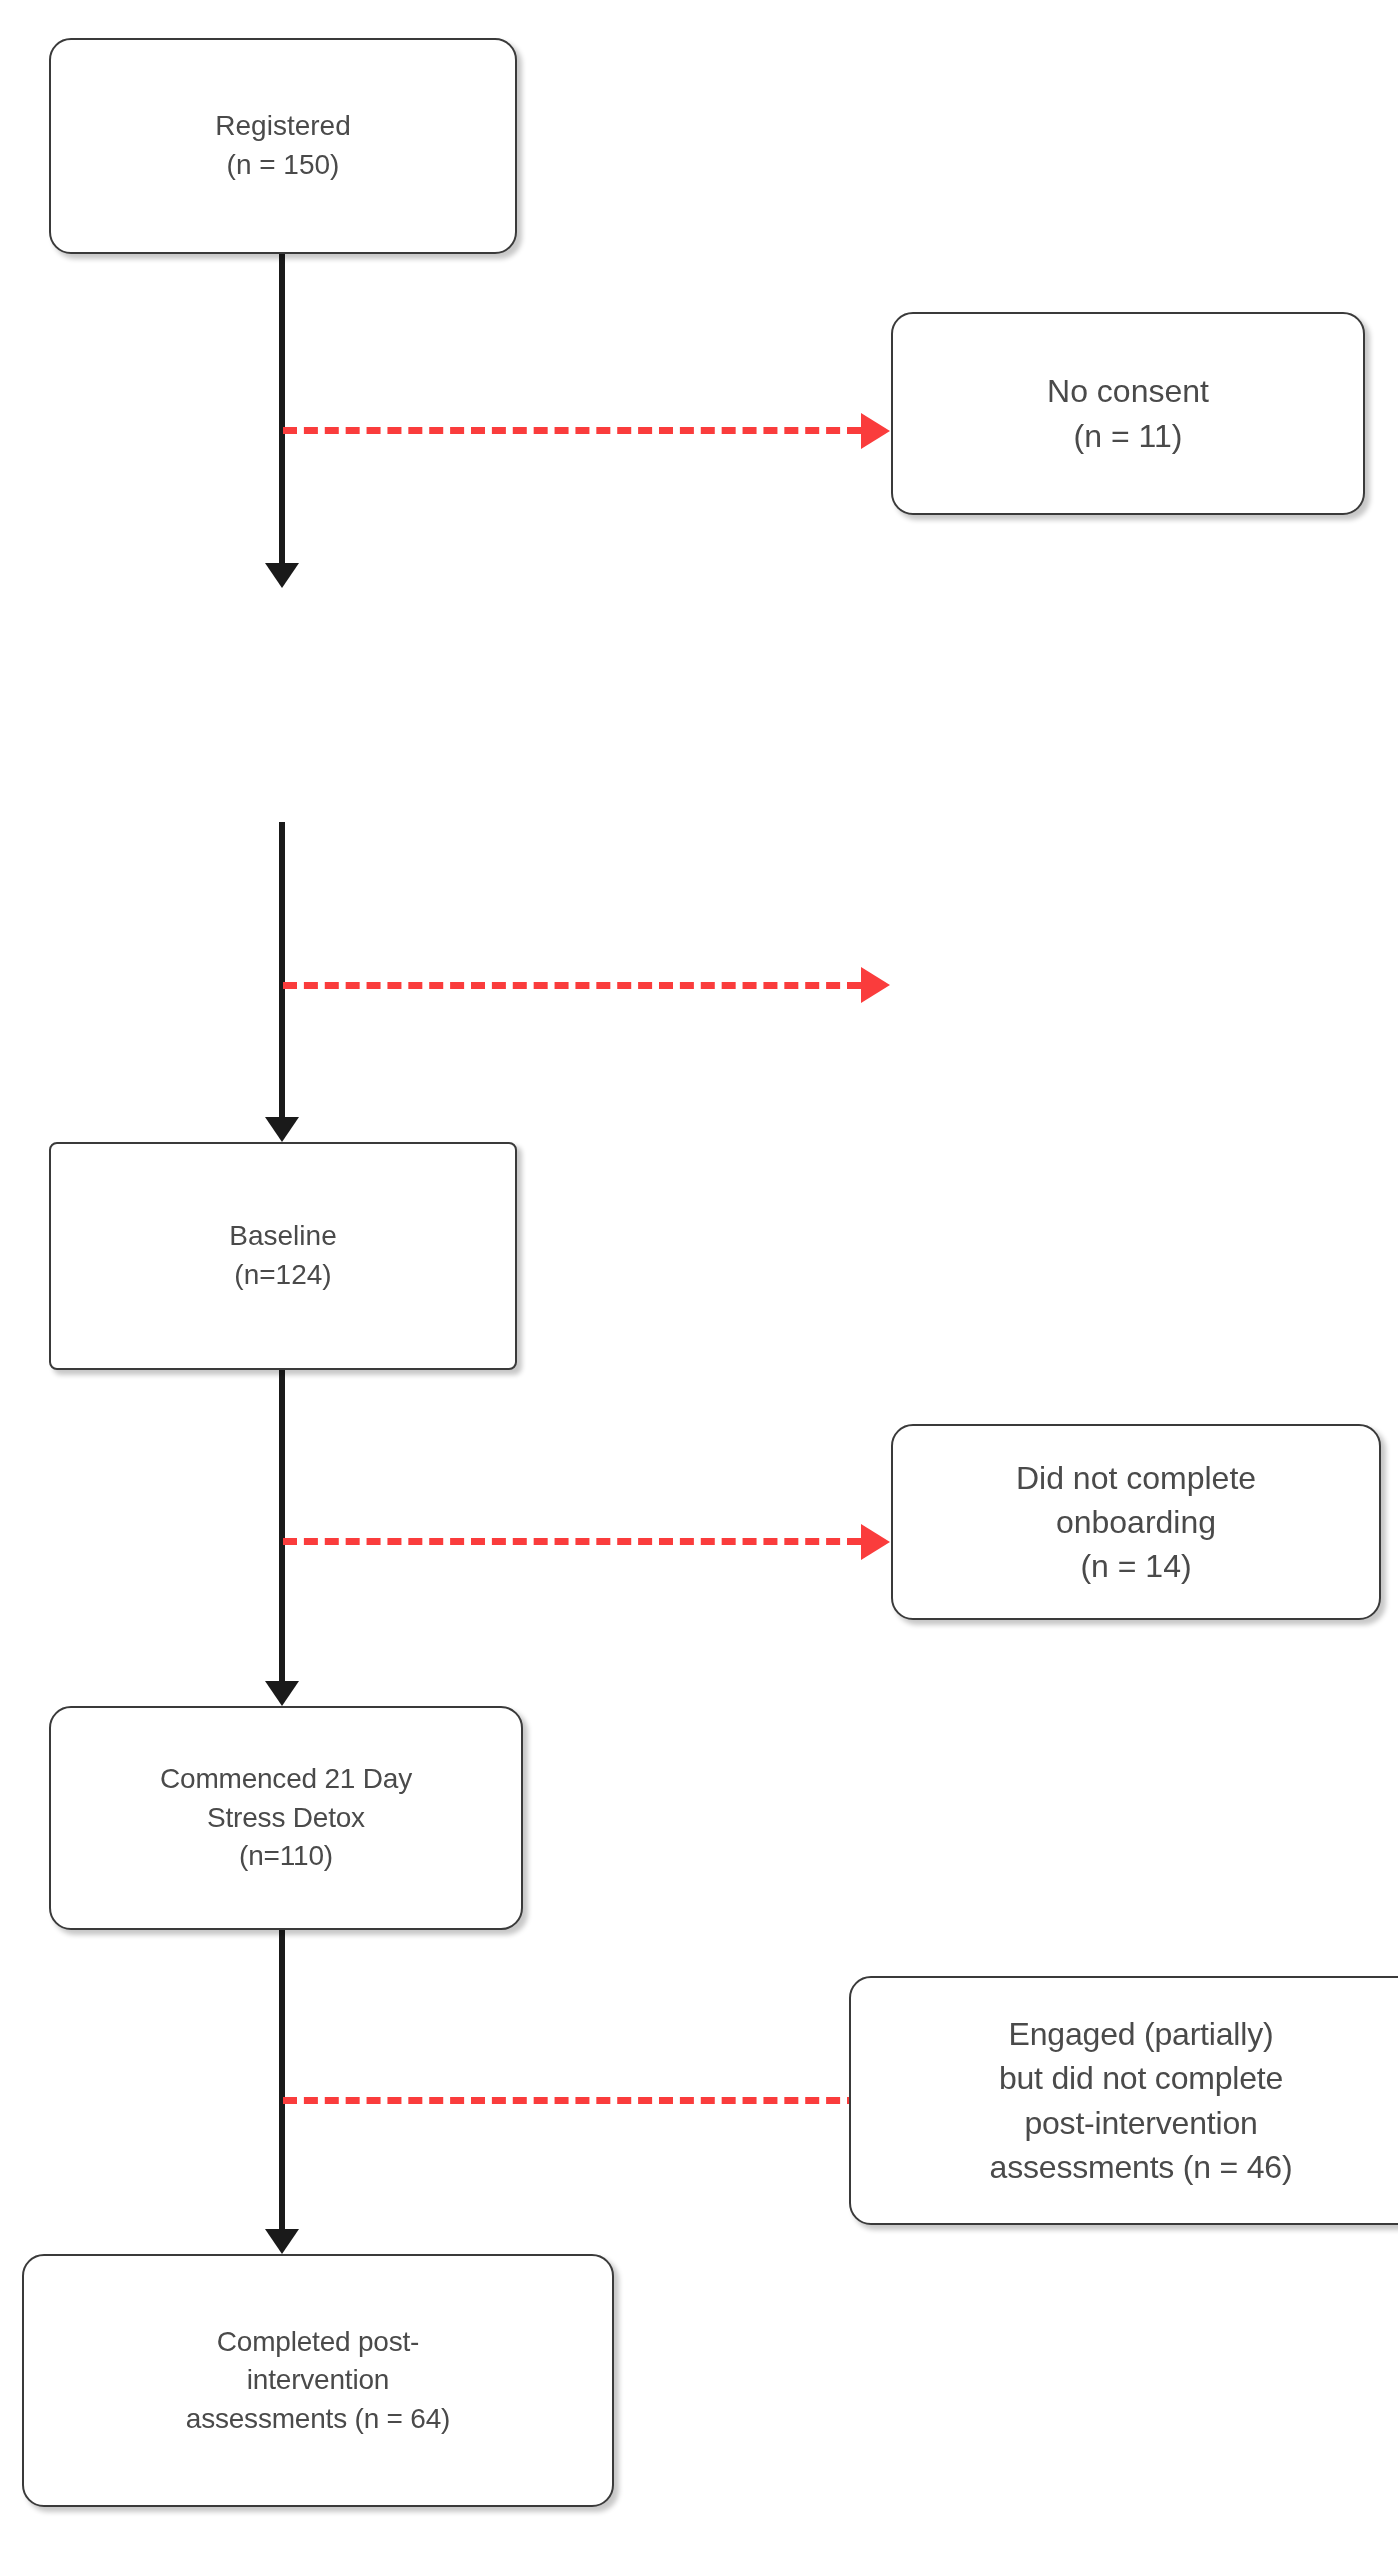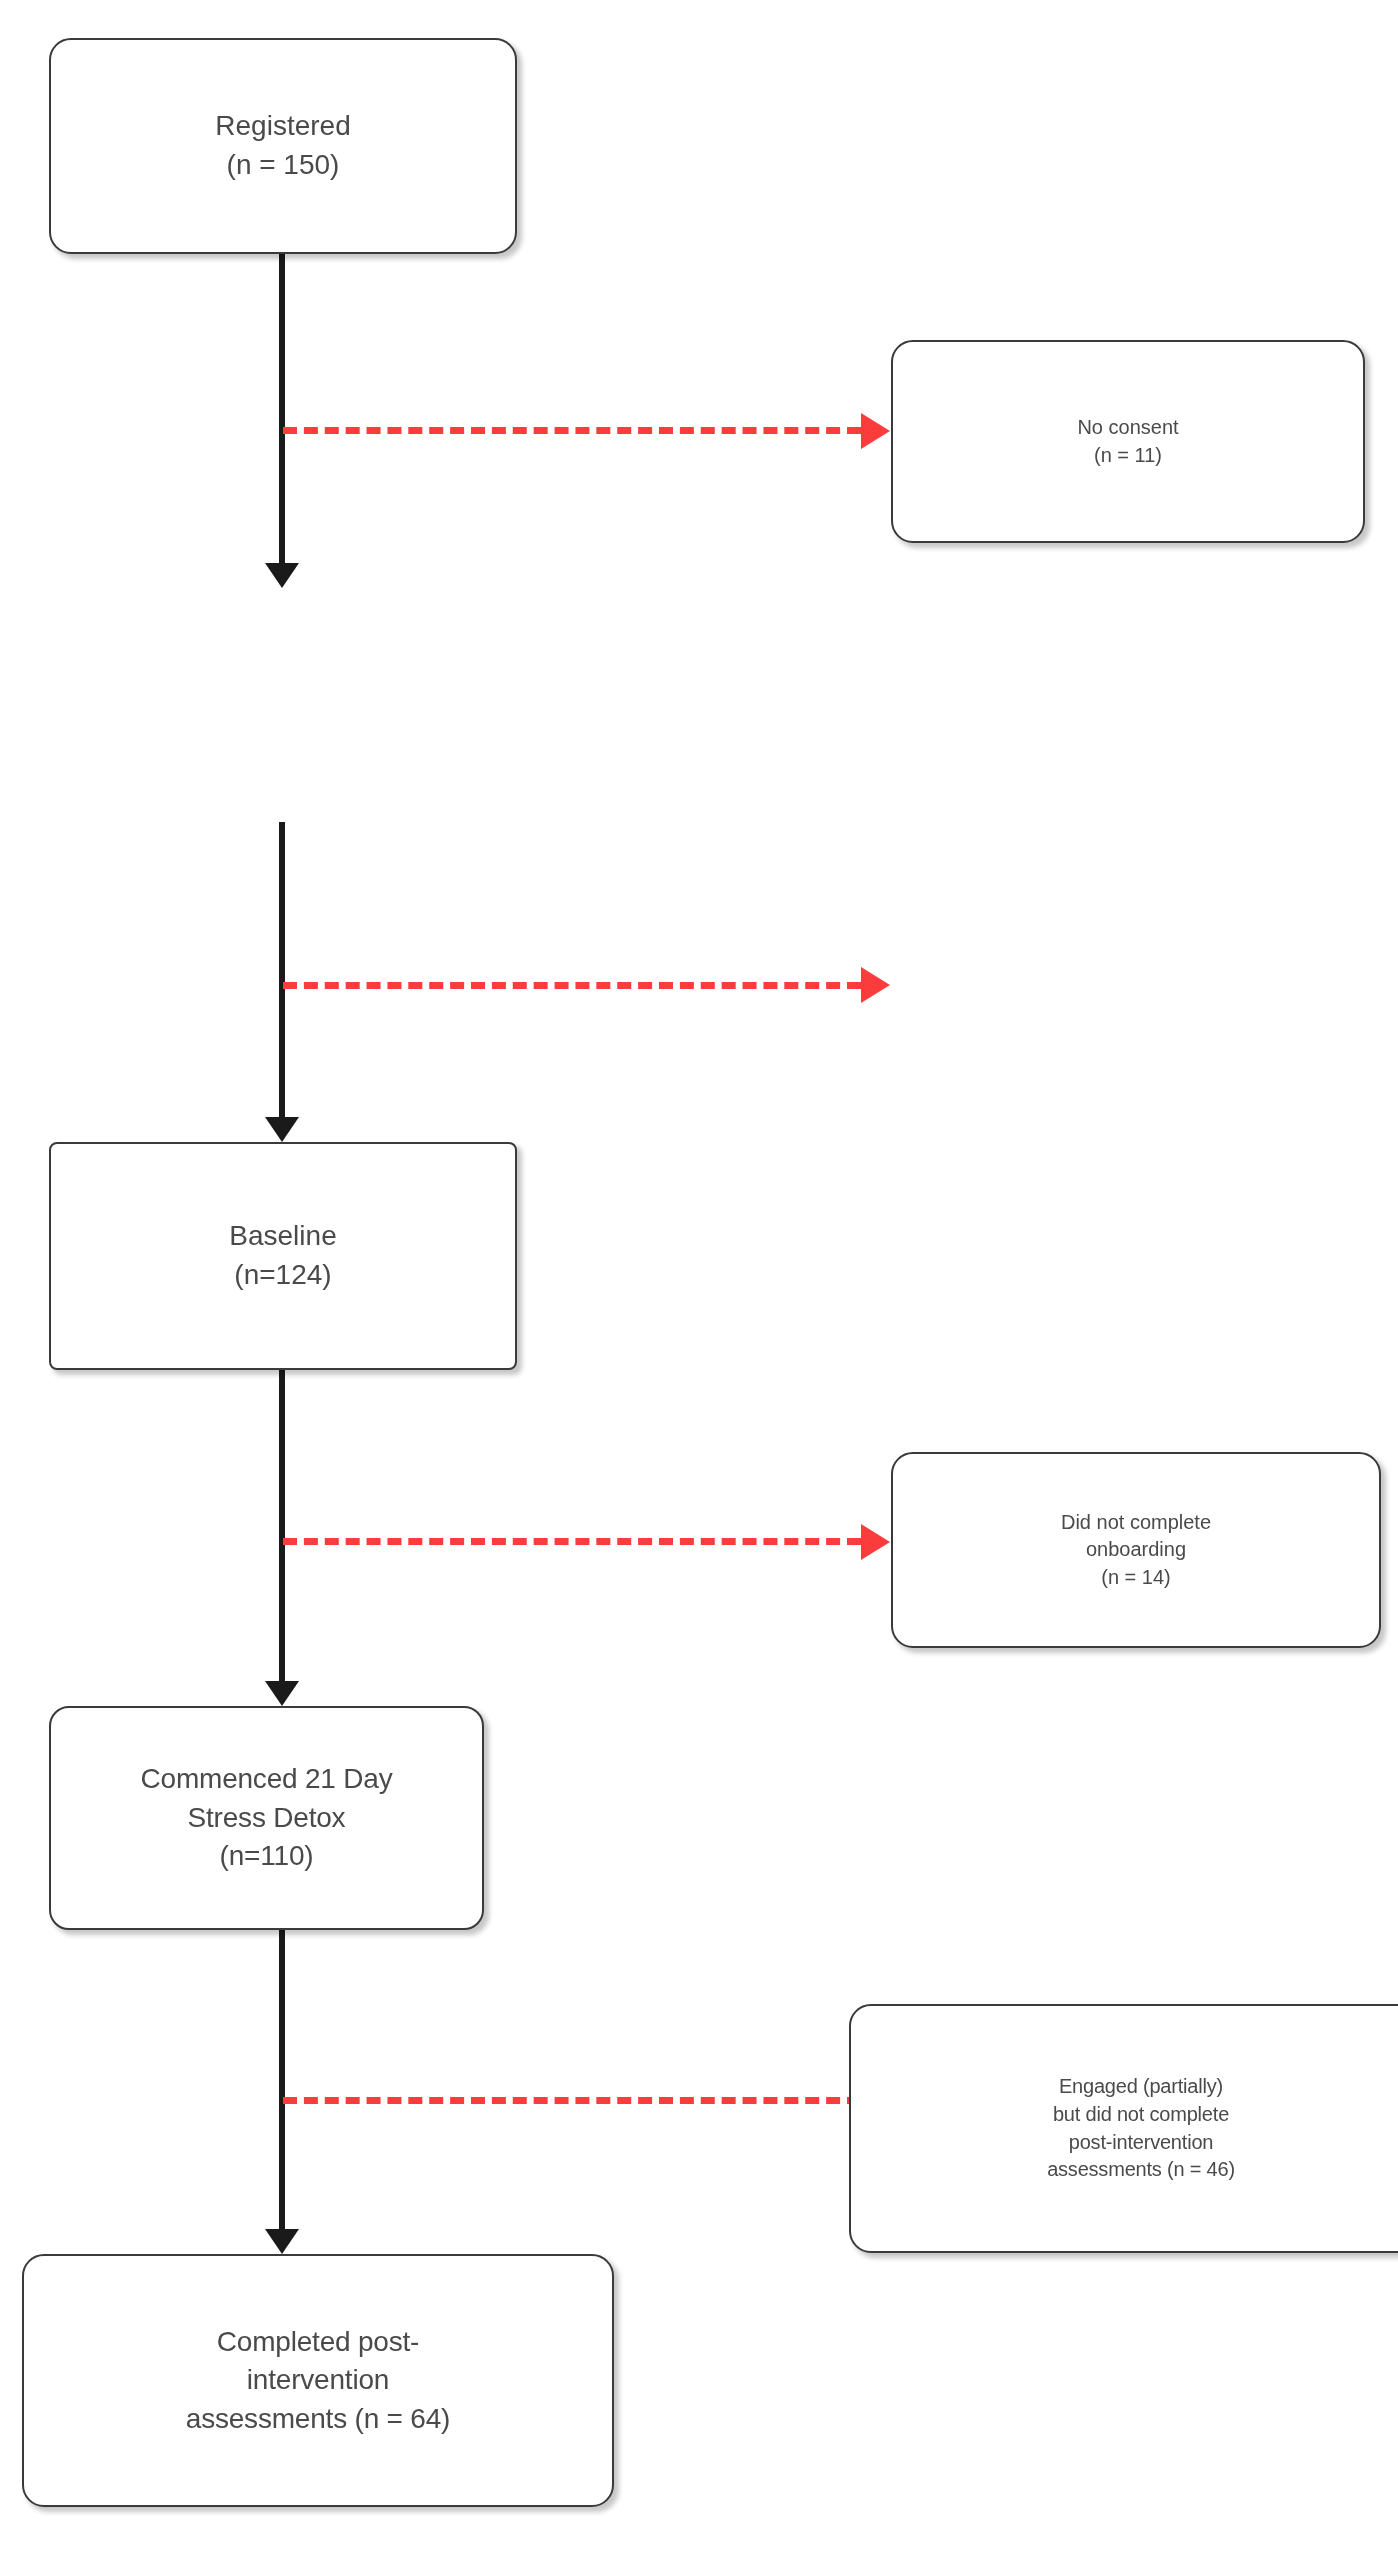--- a/index.html
+++ b/index.html
@@ -35,21 +35,21 @@
     line-height: 1.38;
     padding: 5px 11.8px;
   }
   .node .label {
     display: block;
     width: 100%;
     white-space: pre-line;
   }
 
   .node.main   { font-size: 28px; }
-  .node.side   { font-size: 20px; margin-top: 28px; }
+  .node.side   { font-size: 32px; }
 
   .node.tight  { letter-spacing: -0.2px; }
 
   
   .vline {
     position: absolute;
     width: 5.9px;
     background: #1a1a1a;
   }
   .varrow {
@@ -109,21 +109,21 @@
     <span class="label">Registered
 (n = 150)</span>
   </div>
 
 
   <div class="node main" style="left:49px; top:1142px; width:468px; height:228px;border-radius:8px;">
     <span class="label">Baseline
 (n=124)</span>
   </div>
 
-  <div class="node main tight" style="left:49px; top:1706px; width:435px; height:224px;border-radius:20px;">
+  <div class="node main tight" style="left:49px; top:1706px; width:474px; height:224px;">
     <span class="label">Commenced 21 Day
 Stress Detox
 (n=110)</span>
   </div>
 
   <div class="node main tight" style="left:22px; top:2254px; width:592px; height:253px;">
     <span class="label">Completed post-
 intervention
 assessments (n = 64)</span>
   </div>

